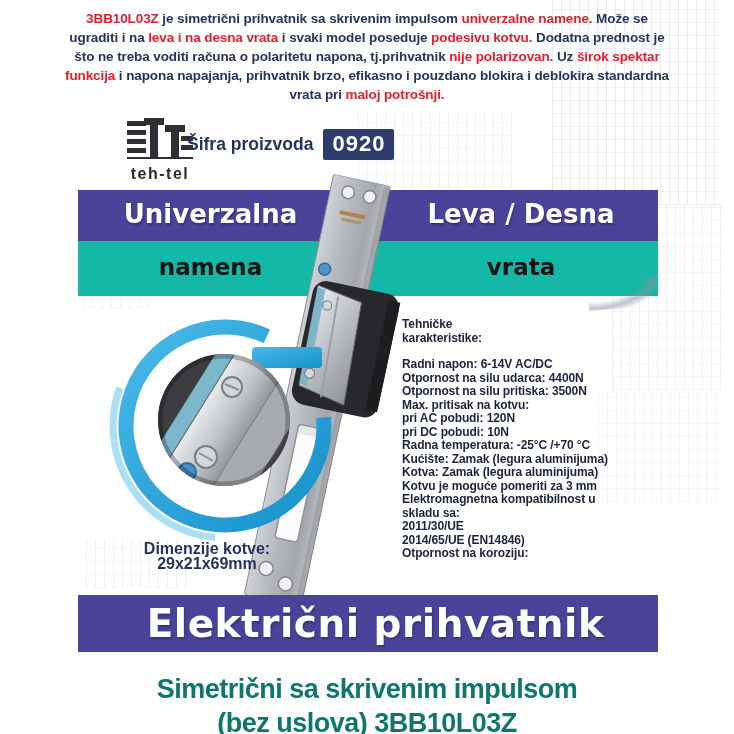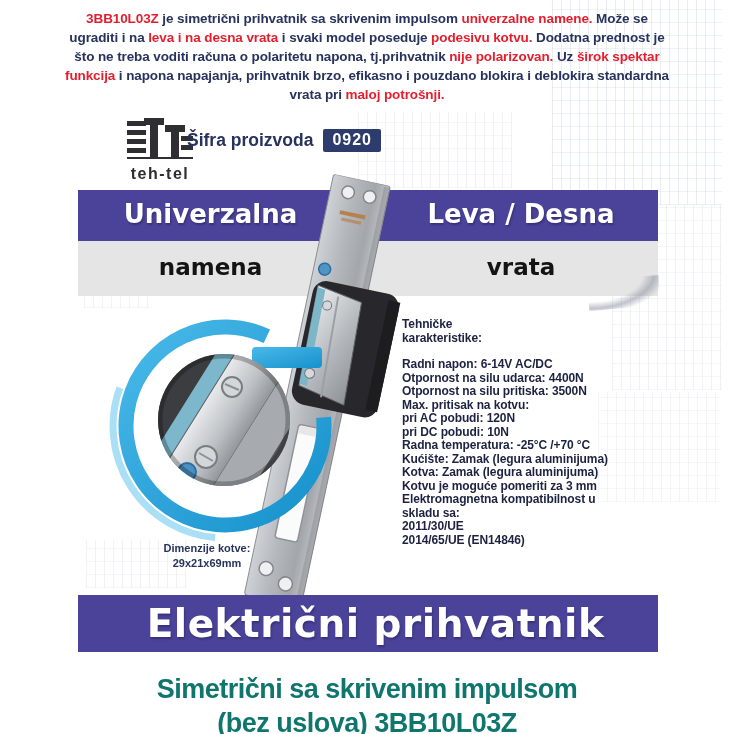--- a/index.html
+++ b/index.html
@@ -36,28 +36,28 @@
 
   
   .logo { position:absolute; left:119px; top:116px; width:82px; text-align:center; z-index:5; }
   .logo-text { display:block; font-size:16px; font-weight:bold; color:#2e2e33; letter-spacing:1.5px; margin-top:-1px; }
   .sifra {
     position:absolute; left:187px; top:129px; z-index:5;
     display:flex; align-items:center; gap:10px;
     font-size:17.5px; font-weight:bold; color:#27335c;
   }
   .badge {
-    background:#2e3c6d; color:#ffffff; font-size:16px; font-weight:bold;
+    background:#2e3c6d; color:#ffffff; font-size:22px; font-weight:bold;
     padding:2px 9px 3px 9px; border-radius:2px; letter-spacing:1px;
   }
 
   
   .banner { position:absolute; left:78px; width:580px; background:#4a4399; }
   .banner-top { top:190px; height:51px; z-index:2; }
-  .band { position:absolute; left:78px; top:241px; width:580px; height:55px; background:#e5e5e5; z-index:1; }
+  .band { position:absolute; left:78px; top:241px; width:580px; height:55px; background:#14b8a6; z-index:1; }
   .curl {
     position:absolute; left:588px; top:278px; width:72px; height:30px; z-index:2;
     background:radial-gradient(ellipse at 15% -10%, rgba(255,255,255,0) 52%, rgba(142,146,162,.55) 66%, rgba(255,255,255,0) 80%);
     transform:rotate(-5deg);
   }
   .banner-label {
     position:absolute; top:9px; color:#ffffff; text-align:center;
     font-family:"DejaVu Sans", sans-serif; font-weight:bold; font-size:26px;
     text-shadow:1px 2px 2px rgba(20,20,60,.35);
   }
@@ -84,21 +84,21 @@
     position:absolute; left:402px; top:318px; width:256px; z-index:5;
     text-align:left; color:#1c2240; font-weight:bold;
     font-size:12px; line-height:13.5px; letter-spacing:-0.1px;
   }
   .tech-line { min-height:13.5px; }
   .tech-gap { height:13px; }
 
   
   .dims {
     position:absolute; left:136px; top:541px; width:142px; z-index:5;
-    text-align:center; color:#27335c; font-weight:bold; font-size:11px; line-height:15px;
+    text-align:center; color:#27335c; font-weight:bold; font-size:16px; line-height:15px;
   }
 
   
   .banner-bottom {
     top:595px; height:57px; z-index:6;
     display:flex; align-items:center; justify-content:center;
   }
   .banner-bottom .title {
     font-family:"DejaVu Sans", sans-serif; font-weight:bold; font-size:39px;
     color:#ffffff; letter-spacing:0.5px; text-shadow:1px 2px 2px rgba(20,20,60,.35);
@@ -250,20 +250,21 @@
         <div class="tech-line">pri AC pobudi: 120N</div>
         <div class="tech-line">pri DC pobudi: 10N</div>
         <div class="tech-line">Radna temperatura: -25°C /+70 °C</div>
         <div class="tech-line">Kućište: Zamak (legura aluminijuma)</div>
         <div class="tech-line">Kotva: Zamak (legura aluminijuma)</div>
         <div class="tech-line">Kotvu je moguće pomeriti za 3 mm</div>
         <div class="tech-line">Elektromagnetna kompatibilnost u</div>
         <div class="tech-line">skladu sa:</div>
         <div class="tech-line">2011/30/UE</div>
         <div class="tech-line">2014/65/UE (EN14846)</div>
+        <div class="tech-line">Otpornost na koroziju:</div>
       </div>
   </div>
 
   <div class="dims">
     <div>Dimenzije kotve:</div>
     <div>29x21x69mm</div>
   </div>
 
   <div class="banner banner-bottom">
     <span class="title">Električni prihvatnik</span>

